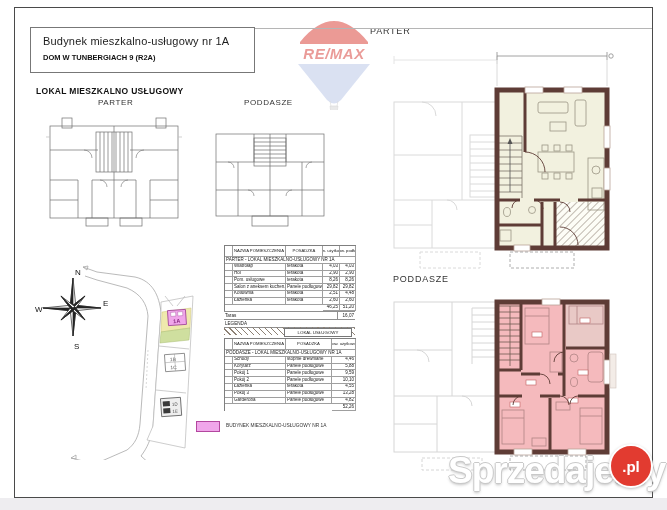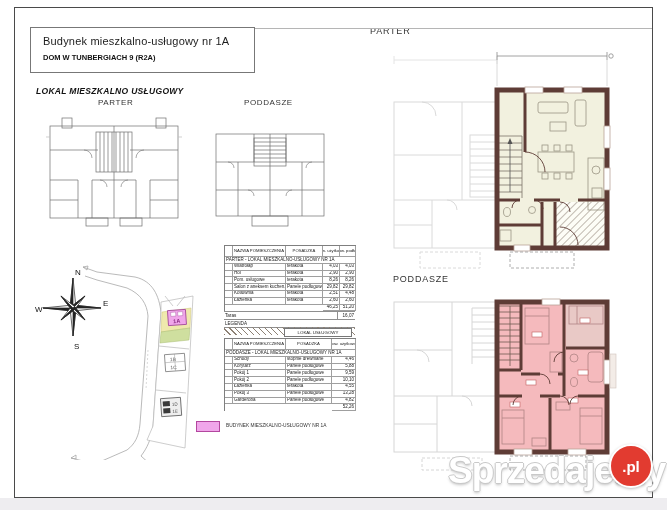--- a/index.html
+++ b/index.html
@@ -12,21 +12,21 @@
   #top-rule{left:253px;top:28px;width:399px;height:0;border-top:1px solid #b5b5b5;z-index:2;}
   
   #title-box{left:30px;top:27px;width:223px;height:44px;border:1px solid #777;background:#fff;z-index:5;}
   #title-line1{left:12px;top:7px;font-size:11px;color:#1c1c1c;letter-spacing:.2px;white-space:nowrap;}
   #title-line2{left:12px;top:25px;font-size:7.5px;font-weight:bold;color:#111;white-space:nowrap;}
   
   #remax{left:286px;top:6px;width:96px;height:104px;opacity:.55;z-index:1;}
   
   .lbl-bold{font-weight:bold;font-size:8.5px;color:#111;letter-spacing:.3px;white-space:nowrap;}
   .lbl{font-size:8px;color:#333;letter-spacing:.6px;white-space:nowrap;}
-  #lbl-lokal{left:36px;top:86px;font-style:italic;}
+  #lbl-lokal{left:36px;top:86px;}
   #lbl-parter-small{left:98px;top:98px;}
   #lbl-poddasze-small{left:244px;top:98px;}
   #lbl-parter-big{left:370px;top:26px;font-size:9px;letter-spacing:.8px;}
   #lbl-poddasze-big{left:393px;top:274px;font-size:9px;letter-spacing:.8px;}
   
   .tbl{background:#fff;font-size:4.5px;line-height:1.1;color:#1a1a1a;border-top:1px solid #7f7f7f;border-left:1px solid #7f7f7f;z-index:3;}
   .tr{display:grid;}
   .t1 .tr{grid-template-columns:8px 53px 37px 17px 16px;}
   .t2 .tr{grid-template-columns:8px 53px 46px 24px;}
   .td{border-right:1px solid #9f9f9f;border-bottom:1px solid #9f9f9f;padding:.5px 1px;height:4.8px;overflow:hidden;white-space:nowrap;}
@@ -55,20 +55,29 @@
   #wm-circle{left:609px;top:444px;width:40px;height:40px;border-radius:50%;background:#e23b30;border:2px solid #fff;
      display:flex;align-items:center;justify-content:center;z-index:10;box-shadow:0 1px 3px rgba(0,0,0,.25);}
   #wm-tld{color:#fff;font-weight:bold;font-size:15px;}
   svg{display:block;}
 </style>
 </head>
 <body>
 
 <div id="page">
 
+  <div class="abs" id="remax">
+    <svg width="96" height="104" viewBox="0 0 96 104">
+      <path d="M14,36 Q48,-6 82,36 L82,38 L14,38 Z" fill="#dc4840"></path>
+      <text x="48" y="53" text-anchor="middle" font-size="15" font-weight="bold" font-style="italic" fill="#d94a44" letter-spacing="0.5">RE/MAX</text>
+      <path d="M12,58 L84,58 L55,94 Q48,101 41,94 Z" fill="#bcc9e9"></path>
+      <path d="M44,100 L52,100 L51,107 L45,107 Z" fill="#d8d8d8" stroke="#bbb" stroke-width="0.6"></path>
+      <path d="M44,95 L45,100 M52,95 L51,100" stroke="#bbb" stroke-width="0.6"></path>
+    </svg>
+  </div>
 
   <div class="abs" id="top-rule"></div>
   <div class="abs" id="frame"></div>
 
   <div class="abs" id="title-box">
     <div class="abs" id="title-line1">Budynek mieszkalno-usługowy nr 1A</div>
     <div class="abs" id="title-line2">DOM W TUNBERGIACH 9 (R2A)</div>
   </div>
 
   <div class="abs lbl-bold" id="lbl-lokal">LOKAL MIESZKALNO  USŁUGOWY</div>

